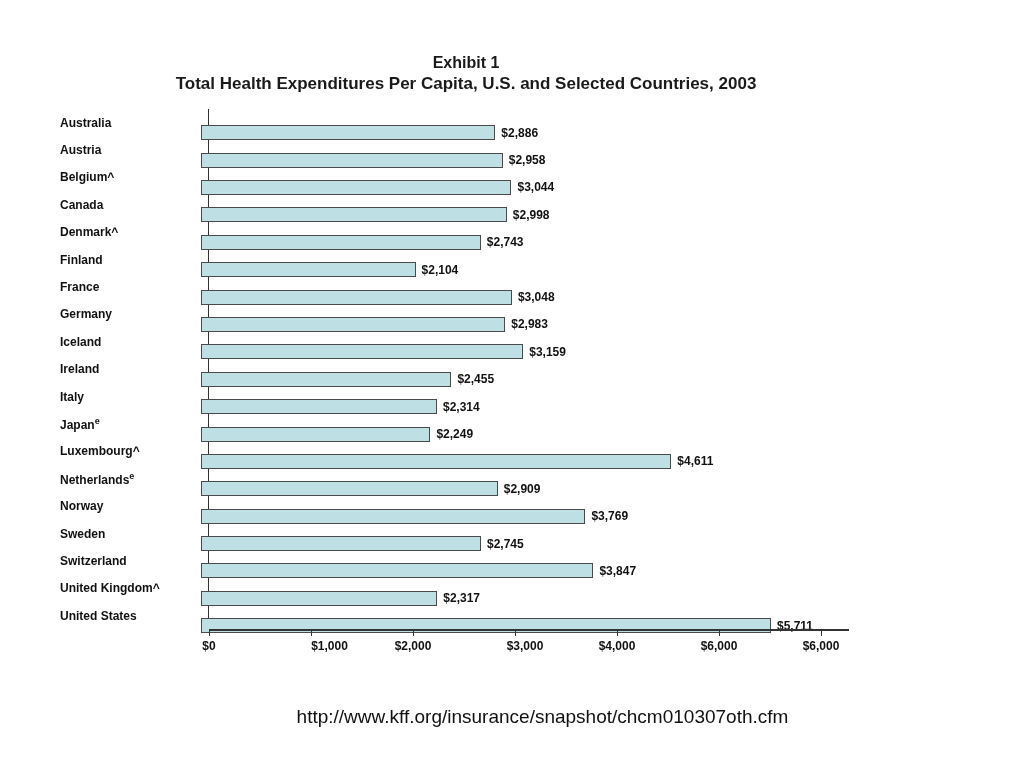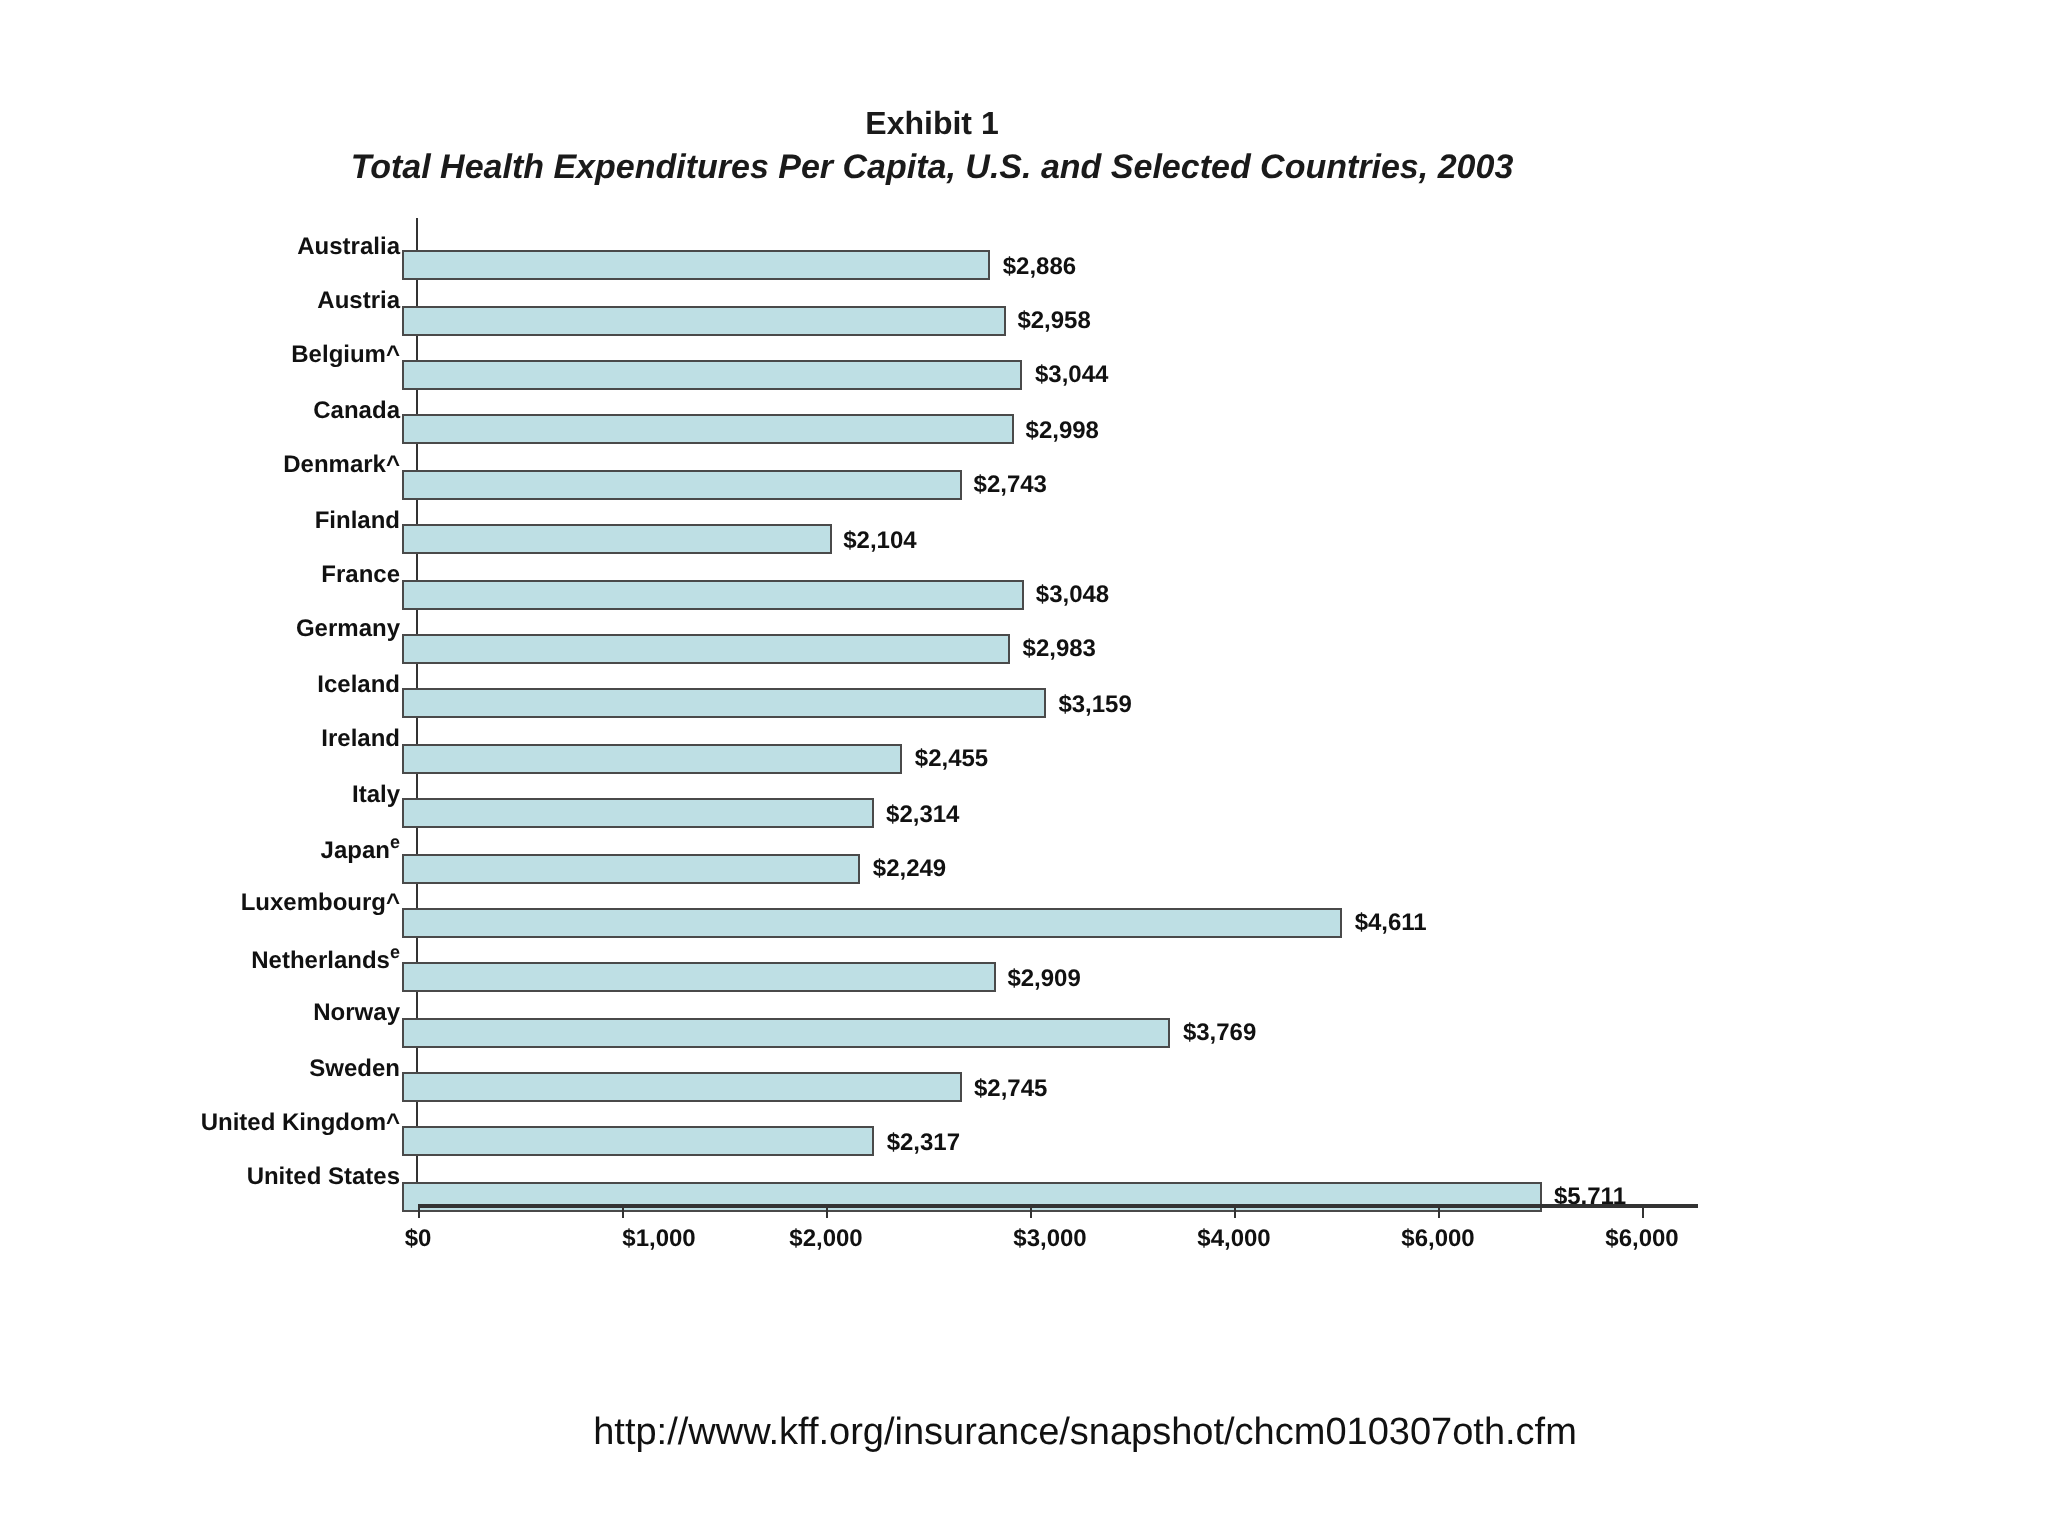--- a/index.html
+++ b/index.html
@@ -5,27 +5,27 @@
   html,body{margin:0;padding:0;background:#fff;}
   .slide{
     position:relative;width:895px;height:768px;background:#ffffff;
     font-family:"Liberation Sans", sans-serif;color:#111;overflow:hidden;border-radius:30px;
   }
   .chart-wrap{position:absolute;left:60px;top:52px;width:812px;}
   .chart-title{
     text-align:center;font-weight:bold;font-size:16px;color:#1a1a1a;line-height:21px;
   }
   .chart-subtitle{
-    text-align:center;font-weight:bold;font-size:17px;color:#1a1a1a;line-height:22px;font-style:italic;
+    text-align:center;font-weight:bold;font-size:17px;color:#1a1a1a;line-height:22px;
   }
   .rows{position:relative;margin-top:14px;}
   .y-axis-line{position:absolute;left:148px;top:0;bottom:0;width:1px;background:#333;}
   .bar-row{display:flex;align-items:center;height:27.4px;}
   .row-label{
-    width:140px;padding-right:0;text-align:right;font-weight:bold;font-size:12px;
+    width:140px;padding-right:0;text-align:left;font-weight:bold;font-size:12px;
     color:#111;white-space:nowrap;flex:0 0 auto;
   }
   .row-label sup{font-size:9px;}
   .bar-track{position:relative;width:612px;height:15px;display:flex;align-items:center;flex:0 0 auto;margin-left:1px;margin-top:20px;}
   .bar{
     height:15px;box-sizing:border-box;
     background:#bedfe4;border:1px solid #4a4a4a;
   }
   .bar-value{margin-left:6px;font-weight:bold;font-size:12px;white-space:nowrap;color:#111;}
   .axis{position:relative;margin-left:149px;width:640px;height:34px;border-top:2px solid #333;}
@@ -151,20 +151,27 @@
           <div class="bar-track">
             <div class="bar" style="width: 384.438px; background: rgb(190, 223, 228); border-color: rgb(74, 74, 74);"></div>
             <span class="bar-value">$3,769</span>
           </div>
         </div>
         <div class="bar-row">
           <div class="row-label">Sweden</div>
           <div class="bar-track">
             <div class="bar" style="width: 279.99px; background: rgb(190, 223, 228); border-color: rgb(74, 74, 74);"></div>
             <span class="bar-value">$2,745</span>
+          </div>
+        </div>
+        <div class="bar-row">
+          <div class="row-label">Switzerland</div>
+          <div class="bar-track">
+            <div class="bar" style="width: 392.394px; background: rgb(190, 223, 228); border-color: rgb(74, 74, 74);"></div>
+            <span class="bar-value">$3,847</span>
           </div>
         </div>
         <div class="bar-row">
           <div class="row-label">United Kingdom^</div>
           <div class="bar-track">
             <div class="bar" style="width: 236.334px; background: rgb(190, 223, 228); border-color: rgb(74, 74, 74);"></div>
             <span class="bar-value">$2,317</span>
           </div>
         </div>
         <div class="bar-row">

